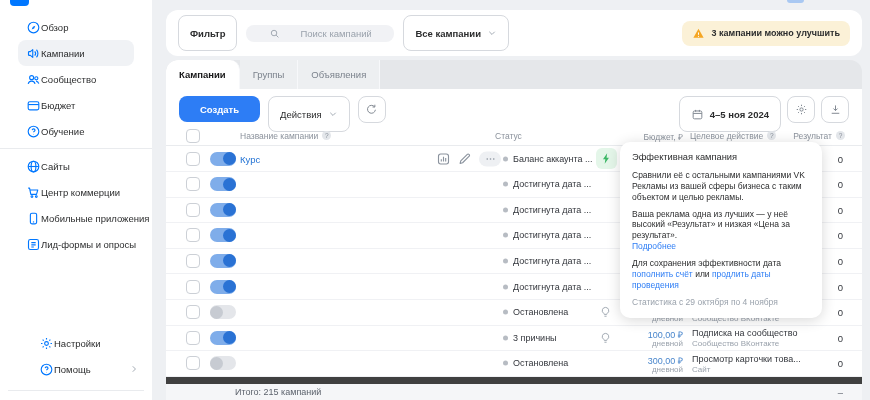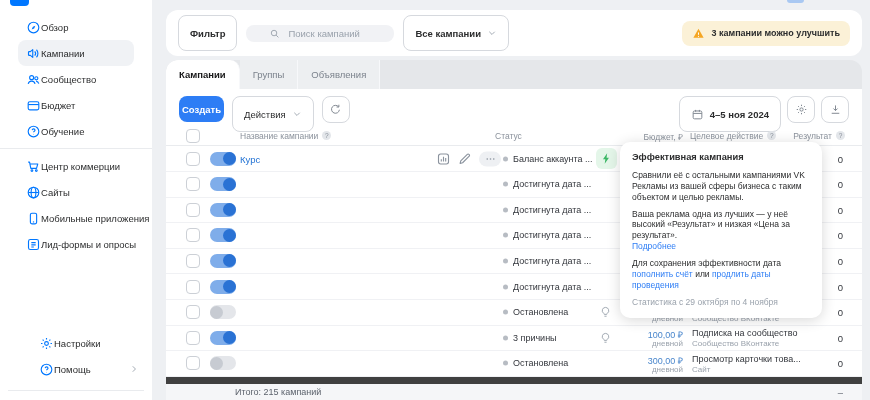--- a/index.html
+++ b/index.html
@@ -16,39 +16,39 @@
   .side-item .icon svg{width:15px;height:15px;display:block}
   .side-div{height:1px;background:#e9ebee;margin:4px 0}
   .side-bottom{position:absolute;bottom:18px;left:13px;width:100%}
   .side-bottom-div{position:absolute;bottom:9px;left:8px;right:8px;height:1px;background:#e9ebee}
   .chev-r{margin-left:auto;width:10px;height:10px;color:#9aa2ac}
   .chev-r svg{width:10px;height:10px;display:block}
   
   .filter-card{position:absolute;left:166px;top:10px;width:696px;height:46px;background:#fff;border-radius:12px;display:flex;align-items:center;padding:0 12px;gap:9px}
   .btn{border:1px solid #d6d9de;background:#fff;border-radius:8px;height:27px;display:inline-flex;align-items:center;gap:6px;padding:17px 11px;font-size:9.5px;color:#2c2d2e;cursor:pointer;font-family:inherit}
   .bold{font-weight:bold}
-  .search-box{display:flex;align-items:center;gap:8px;background:#f1f2f5;border-radius:8px;height:17px;width:148px;padding:0 23px}
+  .search-box{display:flex;align-items:center;gap:20px;background:#f1f2f5;border-radius:8px;height:17px;width:148px;padding:0 23px}
   .search-box .icon{width:11px;height:11px;color:#9aa2ac;flex:0 0 11px}
   .search-box .icon svg{width:11px;height:11px;display:block}
   .search-box input{border:none;outline:none;background:transparent;font-size:9.5px;width:100%;color:#2c2d2e;font-family:inherit}
   .search-box input::placeholder{color:#9aa2ac}
   .chev{width:10px;height:10px;color:#9aa2ac}
   .chev svg{width:10px;height:10px;display:block}
   .warn-badge{margin-left:auto;background:#fbf1d7;border-radius:8px;height:25px;display:flex;align-items:center;gap:6px;padding:0 10px;font-size:9px;font-weight:bold;color:#2c2d2e;cursor:pointer}
   .warn-badge .icon{width:13px;height:13px}
   .warn-badge .icon svg{width:13px;height:13px;display:block}
   
   .tabstrip{position:absolute;left:166px;top:60px;width:696px;height:29px;background:#e5e7ea;border-radius:12px 12px 0 0;display:flex;overflow:hidden}
   .tab{height:29px;padding:0 13px;display:flex;align-items:center;font-size:9.5px;color:#7b828c;background:#edeff1;border-right:1px solid #f7f8fa;cursor:pointer}
   .tab.active{background:#fff;color:#19191a;font-weight:bold;border-radius:10px 10px 0 0}
   
   .content{position:absolute;left:166px;top:89px;width:696px;height:311px;background:#fff}
   .toolbar-l{position:absolute;left:13px;top:7px;display:flex;gap:8px}
   .toolbar-r{position:absolute;right:13px;top:7px;display:flex;gap:6px}
-  .btn-primary{background:#2D7DF5;border:none;color:#fff;font-weight:bold;border-radius:8px;height:26px;padding:0 3px;font-size:9.5px;display:inline-flex;align-items:center;cursor:pointer;font-family:inherit}
+  .btn-primary{background:#2D7DF5;border:none;color:#fff;font-weight:bold;border-radius:8px;height:26px;padding:0 21px;font-size:9.5px;display:inline-flex;align-items:center;cursor:pointer;font-family:inherit}
   .btn-sq{width:28px;justify-content:center;padding:0}
   .gicon{width:13px;height:13px;color:#7f8790}
   .gicon svg{width:13px;height:13px;display:block}
   
   .thead{position:absolute;top:37px;left:0;width:696px;height:20px;border-bottom:1px solid #e9ebee}
   .th{position:absolute;top:50%;transform:translateY(-50%);font-size:8.5px;color:#8b929c;display:flex;align-items:center;gap:4px;white-space:nowrap}
   .qm{width:9px;height:9px;border-radius:50%;background:#e3e6ea;color:#868d97;font-size:6.5px;display:inline-flex;align-items:center;justify-content:center;cursor:pointer}
   .row{position:absolute;left:0;width:696px;height:26px;border-bottom:1px solid #f0f1f4}
   .cb{position:absolute;left:20px;top:50%;transform:translateY(-50%);width:14px;height:14px;border:1.4px solid #ccd0d6;border-radius:4px;background:#fff;cursor:pointer}
   .tgl{position:absolute;left:44px;top:50%;transform:translateY(-50%);width:26px;height:14px;border-radius:8px;cursor:pointer}
@@ -69,21 +69,21 @@
   .bval{position:absolute;right:179px;top:3px;font-size:9px;color:#4986cc;cursor:pointer}
   .bper{position:absolute;right:179px;top:14px;font-size:8px;color:#9aa2ac}
   .tgt1{position:absolute;left:526px;top:3px;font-size:9px;color:#33363c;white-space:nowrap}
   .tgt2{position:absolute;left:526px;top:14px;font-size:8px;color:#9aa2ac;white-space:nowrap}
   .res{position:absolute;right:19px;top:50%;transform:translateY(-50%);font-size:9.5px;color:#33363c}
   .tfoot{position:absolute;top:288px;left:0;width:696px;height:23px;background:#f5f6f8;border-top:7px solid #404040}
   .tfoot-total{position:absolute;left:69px;top:50%;transform:translateY(-50%);font-size:9px;color:#5d636d}
   .tfoot-res{position:absolute;right:19px;top:50%;transform:translateY(-50%);font-size:9.5px;color:#5d636d}
   
   .tooltip{position:absolute;left:620px;top:142px;width:202px;background:#fff;border-radius:10px;box-shadow:0 2px 14px rgba(0,0,0,.16);padding:10px 12px;font-size:8.5px;line-height:1.28;color:#2c2d2e;z-index:10}
-  .tt-title{font-size:9.3px;font-weight:bold;margin-bottom:6px}
+  .tt-title{font-size:9.3px;font-weight:normal;margin-bottom:6px}
   .tooltip p{margin-bottom:6px}
   .tlink{color:#2d7df5;text-decoration:none;cursor:pointer}
   .tt-stats{color:#9aa2ac;margin-top:2px}
   .top-right-sliver{position:absolute;left:787px;top:-3px;width:17px;height:6px;background:#a9c8f2;border-radius:3px}
 </style>
 </head>
 <body>
 
 <div class="stage">
 
@@ -136,36 +136,36 @@
               <path d="M9.8 9.7c.2-1.2 1.1-2 2.3-2 1.3 0 2.3.9 2.3 2.1 0 1.6-2.2 1.8-2.2 3.3"></path>
               <circle cx="12.2" cy="16.2" r=".6" fill="currentColor" stroke="none"></circle>
             </svg>
           </span>
     <span>Обучение</span>
         </div>
         <div class="side-div"></div>
         <div class="side-item">
     <span class="icon">
             <svg viewBox="0 0 24 24" fill="none" stroke="currentColor" stroke-width="1.8">
+              <circle cx="12" cy="12" r="8.5"></circle>
+              <ellipse cx="12" cy="12" rx="3.8" ry="8.5"></ellipse>
+              <path d="M3.5 12h17"></path>
+            </svg>
+          </span>
+    <span>Сайты</span>
+        </div>
+        <div class="side-item">
+    <span class="icon">
+            <svg viewBox="0 0 24 24" fill="none" stroke="currentColor" stroke-width="1.8">
               <path d="M3.5 5h2.2l2 10h9.1l2-7H7" stroke-linejoin="round"></path>
               <circle cx="9.5" cy="18.5" r="1.4"></circle>
               <circle cx="16.5" cy="18.5" r="1.4"></circle>
             </svg>
           </span>
     <span>Центр коммерции</span>
-        </div>
-        <div class="side-item">
-    <span class="icon">
-            <svg viewBox="0 0 24 24" fill="none" stroke="currentColor" stroke-width="1.8">
-              <circle cx="12" cy="12" r="8.5"></circle>
-              <ellipse cx="12" cy="12" rx="3.8" ry="8.5"></ellipse>
-              <path d="M3.5 12h17"></path>
-            </svg>
-          </span>
-    <span>Сайты</span>
         </div>
         <div class="side-item">
     <span class="icon">
             <svg viewBox="0 0 24 24" fill="none" stroke="currentColor" stroke-width="1.8">
               <rect x="7" y="3.5" width="10" height="17" rx="2.5"></rect>
               <path d="M11 17.5h2"></path>
             </svg>
           </span>
     <span>Мобильные приложения</span>
         </div>

